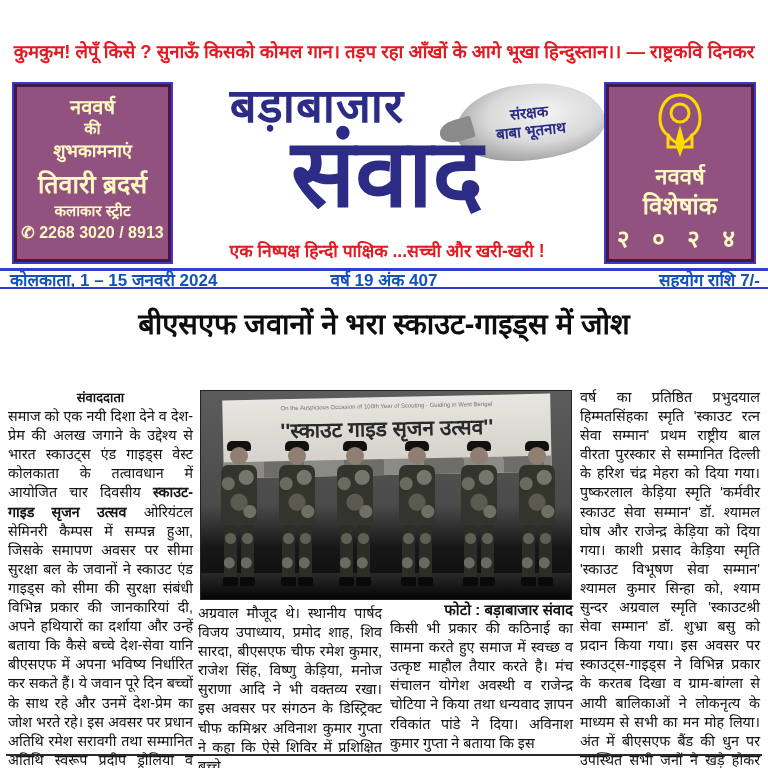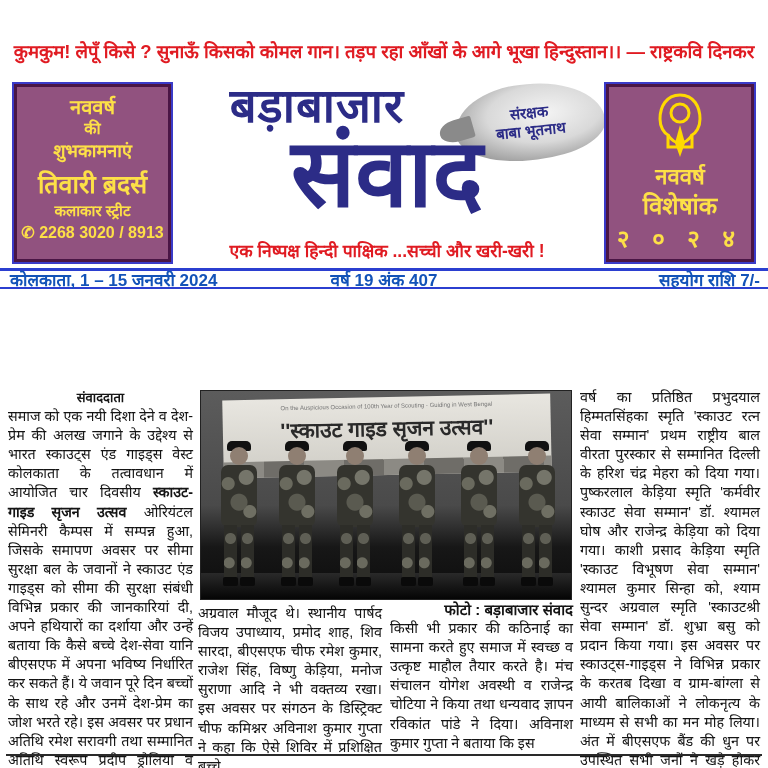--- a/index.html
+++ b/index.html
@@ -11,21 +11,21 @@
   }
   
   .quote {
     position:absolute; left:0; top:38px; width:768px; text-align:center;
     color:#e01b22; font-weight:bold; font-size:18.5px;
   }
   
   .ad-box {
     position:absolute; top:84px; width:157px; height:178px;
     background:#91527f; border:3px solid #4a1545; outline:2px solid #3a3ac8;
-    color:#fde047; text-align:center; padding-top:8px;
+    color:#fef9c3; text-align:center; padding-top:8px;
   }
   .ad-left { left:14px; }
   .ad-right { left:606px; width:148px; padding-top:4px; }
   .ad-l1 { font-size:20px; font-weight:bold; line-height:24px; }
   .ad-l2 { font-size:16px; font-weight:bold; line-height:20px; }
   .ad-l3 { font-size:18px; font-weight:bold; line-height:24px; }
   .ad-name { font-size:25px; font-weight:bold; line-height:34px; margin-top:4px; }
   .ad-street { font-size:15px; font-weight:bold; line-height:20px; }
   .ad-phone { font-size:16px; font-weight:bold; line-height:24px; }
   .ad-r1 { font-size:22px; font-weight:bold; line-height:28px; }
@@ -161,20 +161,21 @@
     <div class="ad-year">२ ० २ ४</div>
   </div>
 
   <div class="dateline">
     <span class="dl-left">कोलकाता, 1 – 15 जनवरी 2024</span>
     <span class="dl-center">वर्ष 19 अंक 407</span>
     <span class="dl-right">सहयोग राशि 7/-</span>
   </div>
 
   <div class="headline">
+    <div>बीएसएफ जवानों ने भरा स्काउट-गाइड्स में जोश</div>
   </div>
 
   <div class="col col1">
     <div class="byline">संवाददाता</div>
     <span>समाज को एक नयी दिशा देने व देश-प्रेम की अलख जगाने के उद्देश्य से भारत स्काउट्स एंड गाइड्स वेस्ट कोलकाता के तत्वावधान में आयोजित चार दिवसीय </span><span class="bold-inline">स्काउट-गाइड सृजन उत्सव</span><span> ओरियंटल सेमिनरी कैम्पस में सम्पन्न हुआ, जिसके समापण अवसर पर सीमा सुरक्षा बल के जवानों ने स्काउट एंड गाइड्स को सीमा की सुरक्षा संबंधी विभिन्न प्रकार की जानकारियां दी, अपने हथियारों का दर्शाया और उन्हें बताया कि कैसे बच्चे देश-सेवा यानि बीएसएफ में अपना भविष्य निर्धारित कर सकते हैं। ये जवान पूरे दिन बच्चों के साथ रहे और उनमें देश-प्रेम का जोश भरते रहे। इस अवसर पर प्रधान अतिथि रमेश सरावगी तथा सम्मानित अतिथि स्वरूप प्रदीप ड्रोलिया व सुरेन्द्र</span>
   </div>
 
   <div class="photo">
     <div class="banner">
       <div class="banner-small">On the Auspicious Occasion of 100th Year of Scouting - Guiding in West Bengal</div>

